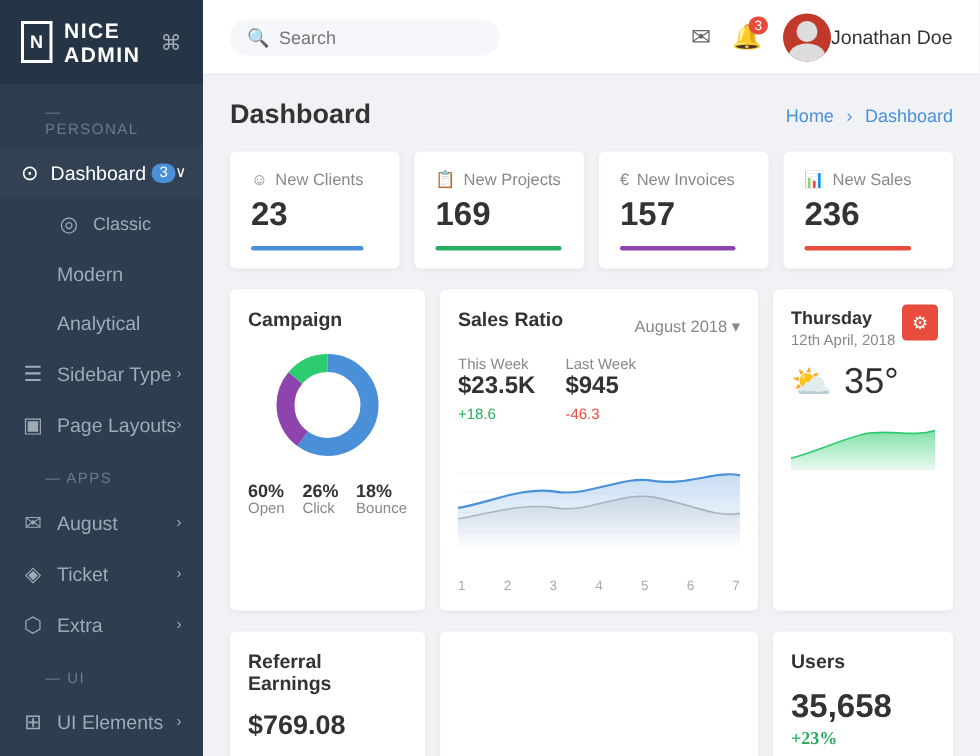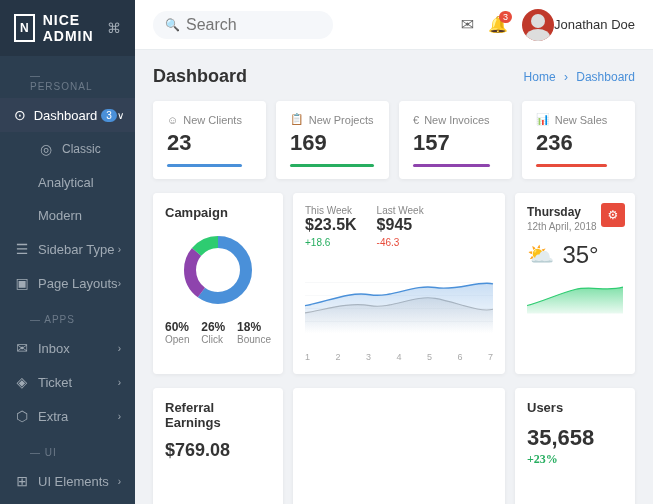--- a/index.html
+++ b/index.html
@@ -20,21 +20,21 @@
     .sidebar-item-badge { background: #4a90d9; color: #fff; font-size: 10px; border-radius: 10px; padding: 1px 5px; margin-left: 4px; }
     .sidebar-item-arrow { margin-left: auto; font-size: 10px; }
     .sidebar-item-sub { padding-left: 38px; font-size: 12px; }
 
     
     .main { flex: 1; display: flex; flex-direction: column; height: 504px; overflow: hidden; }
 
     
     .topbar { background: #fff; display: flex; align-items: center; padding: 0 18px; height: 50px; border-bottom: 1px solid #e8ecef; flex-shrink: 0; }
     .search-box { display: flex; align-items: center; background: #f5f7fa; border-radius: 20px; padding: 5px 12px; flex: 0 0 180px; margin-right: auto; }
-    .search-box input { border: none; background: transparent; outline: none; font-size: 16px; color: #888; width: 130px; }
+    .search-box input { border: none; background: transparent; outline: none; font-size: 12px; color: #888; width: 130px; }
     .search-icon { color: #aaa; margin-right: 6px; font-size: 12px; }
     .topbar-icons { display: flex; align-items: center; gap: 14px; }
     .topbar-icon { color: #666; font-size: 16px; cursor: pointer; position: relative; }
     .topbar-icon-badge { position: absolute; top: -4px; right: -4px; background: #e74c3c; color: #fff; font-size: 9px; border-radius: 8px; padding: 1px 4px; }
     .topbar-user { display: flex; align-items: center; gap: 0; cursor: pointer; }
     .topbar-avatar { width: 32px; height: 32px; border-radius: 50%; background: #c0392b; display: flex; align-items: center; justify-content: center; color: #fff; font-size: 12px; overflow: hidden; }
     .topbar-username { font-size: 13px; color: #333; font-weight: 500; }
 
     
     .content { flex: 1; overflow-y: auto; padding: 16px 18px; }
@@ -127,41 +127,41 @@
     <span>Dashboard</span>
     <span class="sidebar-item-badge">3</span>
     <span class="sidebar-item-arrow">∨</span>
   </div>
   <div class="sidebar-item sidebar-item-sub">
     <span class="sidebar-item-icon">◎</span>
     <span>Classic</span>
   </div>
   <div class="sidebar-item">
     <span class="sidebar-item-icon"></span>
+    <span>Modern</span>
+  </div>
+  <div class="sidebar-item">
+    <span class="sidebar-item-icon"></span>
     <span>Analytical</span>
-  </div>
-  <div class="sidebar-item">
-    <span class="sidebar-item-icon"></span>
-    <span>Modern</span>
   </div>
   <div class="sidebar-item">
     <span class="sidebar-item-icon">☰</span>
     <span>Sidebar Type</span>
     <span class="sidebar-item-arrow">›</span>
   </div>
   <div class="sidebar-item">
     <span class="sidebar-item-icon">▣</span>
     <span>Page Layouts</span>
     <span class="sidebar-item-arrow">›</span>
   </div>
 
   <div class="sidebar-section-label">— APPS</div>
   <div class="sidebar-item">
     <span class="sidebar-item-icon">✉</span>
-    <span>Inbox</span>
+    <span>August</span>
     <span class="sidebar-item-arrow">›</span>
   </div>
   <div class="sidebar-item">
     <span class="sidebar-item-icon">◈</span>
     <span>Ticket</span>
     <span class="sidebar-item-arrow">›</span>
   </div>
   <div class="sidebar-item">
     <span class="sidebar-item-icon">⬡</span>
     <span>Extra</span>
@@ -287,20 +287,26 @@
             <div class="donut-stat-label">Click</div>
           </div>
           <div class="donut-stat">
             <div class="donut-stat-pct">18%</div>
             <div class="donut-stat-label">Bounce</div>
           </div>
         </div>
       </div>
 
       <div class="sales-card">
+        <div class="sales-header">
+          <span class="card-title">Sales Ratio</span>
+          <span class="card-header-select">
+            <span>August 2018</span> ▾
+          </span>
+        </div>
         <div class="sales-metrics">
           <div class="sales-metric">
             <div class="sales-metric-label">This Week</div>
             <div class="sales-metric-value">$23.5K</div>
             <span class="sales-metric-change pos">+18.6</span>
           </div>
           <div class="sales-metric">
             <div class="sales-metric-label">Last Week</div>
             <div class="sales-metric-value">$945</div>
             <span class="sales-metric-change neg">-46.3</span>

